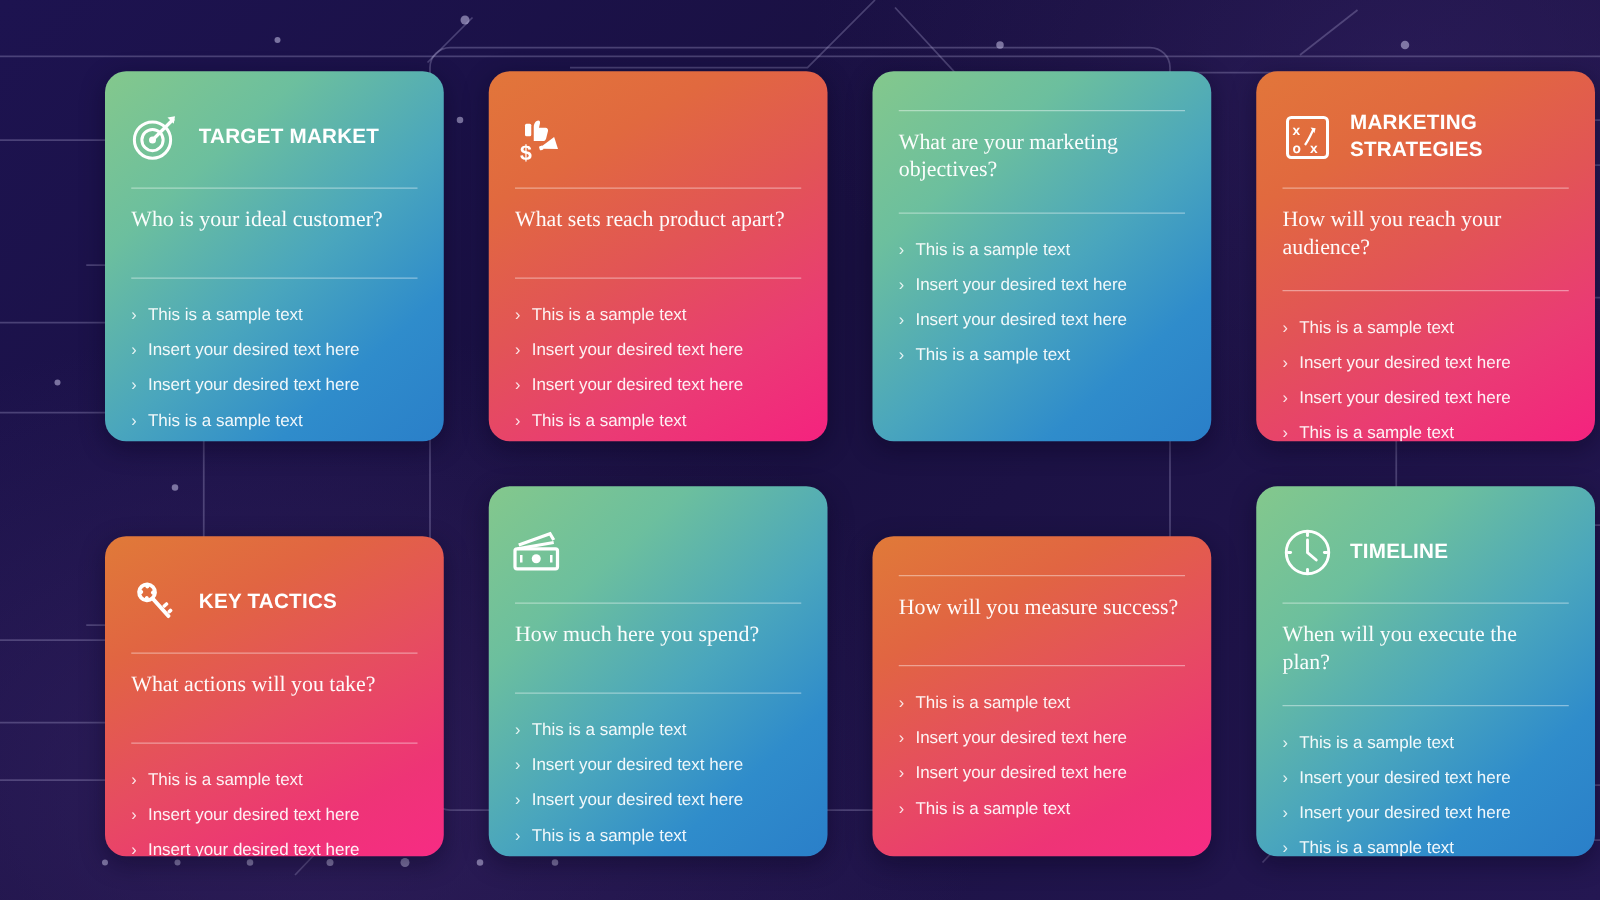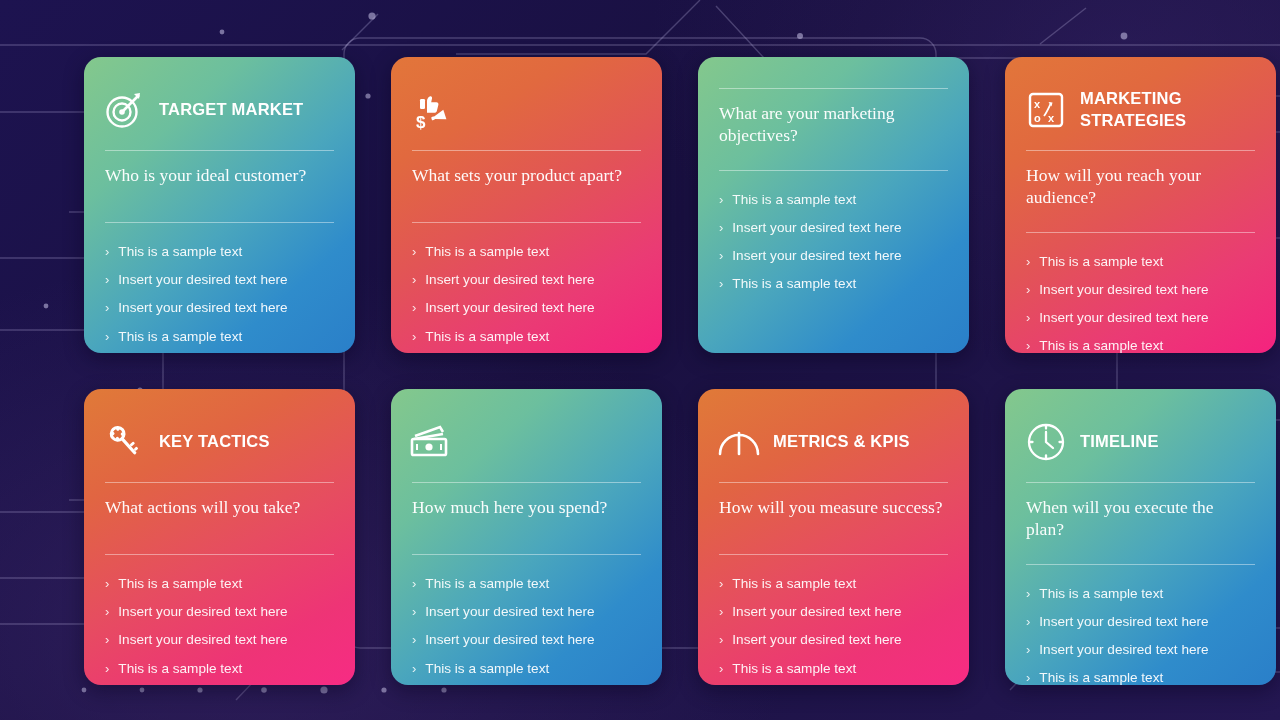--- a/index.html
+++ b/index.html
@@ -47,20 +47,21 @@
     box-shadow: 0 6px 20px rgba(8,4,30,0.45);
   }
   .card.theme-cool {
     background: linear-gradient(138deg, #84c88c 0%, #6cbf9e 27%, #4aa6bd 55%, #2f8ccb 78%, #2a7fc9 100%);
   }
   .card.theme-warm {
     background: linear-gradient(150deg, #e2763a 0%, #e1693f 24%, #e25456 50%, #ea3b74 76%, #f5227f 100%);
   }
   .card.theme-warm-b {
     background: linear-gradient(152deg, #e07a38 0%, #e16542 26%, #e64d60 54%, #ee3476 80%, #f72b84 100%);
+    margin-top: 40px;
   }
 
   
   .card-head {
     display: flex;
     align-items: center;
     gap: 12px;
     min-height: 62px;
   }
   .card-icon {
@@ -226,21 +227,21 @@
           </g>
           <text x="5" y="39" font-family="Liberation Sans, sans-serif" font-size="17" font-weight="bold" fill="#fff">$</text>
           <g transform="translate(19,25) rotate(-18)">
             <path d="M2 4 L14 0 v10 L2 6 z"></path>
             <rect x="0" y="3.4" width="3" height="3.4" rx="0.8"></rect>
           </g>
         </svg>
       </span>
     </div>
     <div class="divider"></div>
-    <div class="card-question">What sets your product apart?</div>
+    <div class="card-question">What sets reach product apart?</div>
     <div class="divider"></div>
     <ul class="bullets">
       <li>
           <span class="chev">›</span>
           <span>This is a sample text</span>
         </li>
       <li>
           <span class="chev">›</span>
           <span>Insert your desired text  here</span>
         </li>
@@ -387,29 +388,20 @@
           <span>Insert your desired text  here</span>
         </li>
       <li>
           <span class="chev">›</span>
           <span>This is a sample text</span>
         </li>
     </ul>
   </div>
 
   <div class="card theme-warm-b">
-    <div class="card-head">
-      <span class="card-icon">
-        <svg width="44" height="32" viewBox="0 0 44 32" fill="none" stroke="#fff" stroke-width="2.6" stroke-linecap="round">
-          <path d="M3 28 A19 19 0 0 1 41 28"></path>
-          <path d="M22 28 V7"></path>
-        </svg>
-      </span>
-      <span class="card-title">Metrics &amp; KPIs</span>
-    </div>
     <div class="divider"></div>
     <div class="card-question">How will you measure success?</div>
     <div class="divider"></div>
     <ul class="bullets">
       <li>
           <span class="chev">›</span>
           <span>This is a sample text</span>
         </li>
       <li>
           <span class="chev">›</span>

